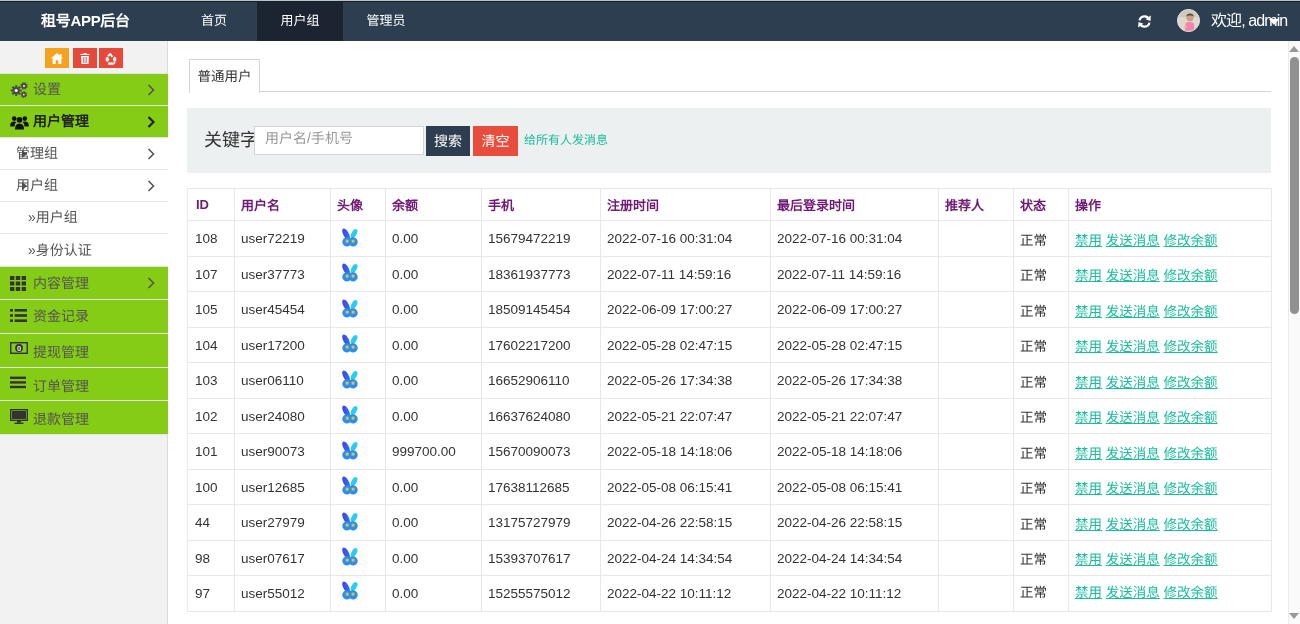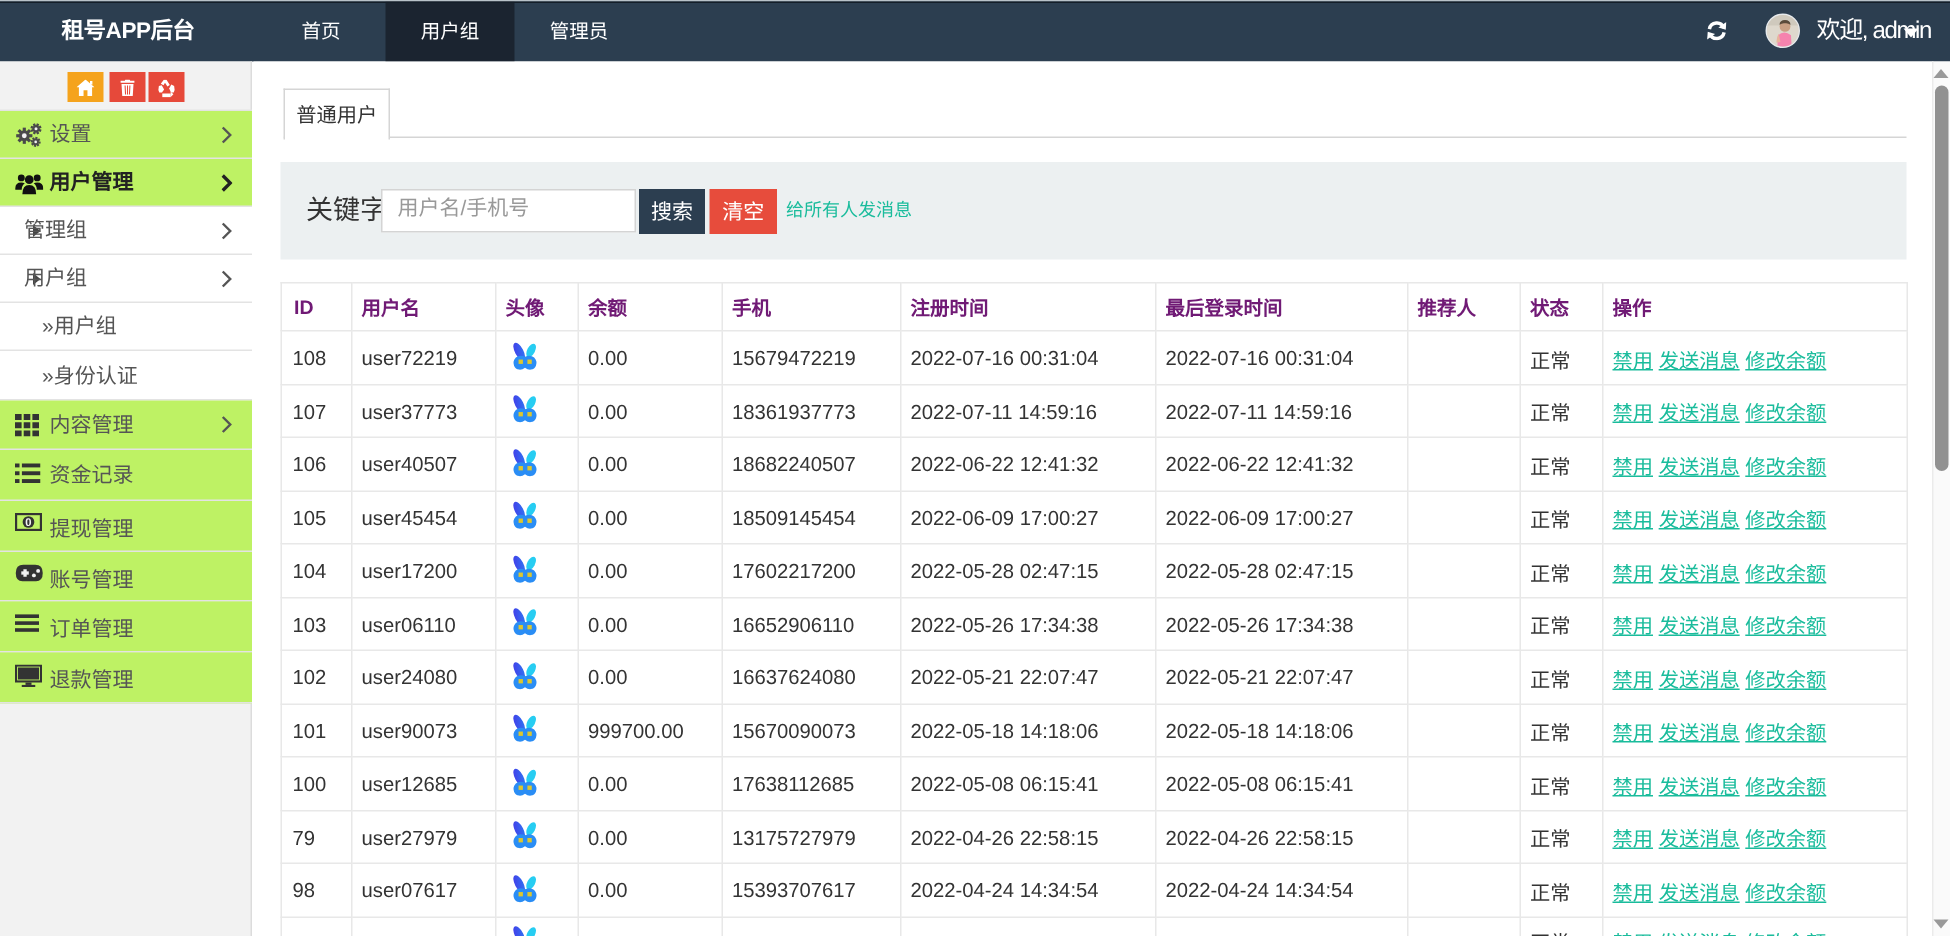--- a/index.html
+++ b/index.html
@@ -21,21 +21,21 @@
 .avatar { position:absolute; left:1177px; top:9px; width:23px; height:23px; border-radius:50%; border:1px solid #e6e9ec; overflow:hidden; background:#d9d2c8; }
 .welcome { position:absolute; left:1211px; top:0; line-height:41px; color:#fff; font-size:16px; letter-spacing:-0.9px; white-space:nowrap; }
 .caret-down { position:absolute; left:1269px; top:19px; width:0; height:0; border-left:5px solid transparent; border-right:5px solid transparent; border-top:6px solid #fff; }
 
 
 .sidebar { position:absolute; left:0; top:41px; width:168px; height:583px; background:#f2f2f2; border-right:1px solid #dcdcdc; }
 .sbtns { position:absolute; left:45px; top:7px; height:20px; }
 .sbtn { position:absolute; top:0; width:24px; height:20px; text-align:center; }
 .sbtn svg { margin-top:4.5px; }
 .menu { position:absolute; left:0; top:32px; width:168px; border-top:1px solid #e3e3e3; }
-.mi { position:relative; height:32px; line-height:31px; border-bottom:1px solid #e3e3e3; font-size:14px; color:#555; background:#bef264; }
+.mi { position:relative; height:32px; line-height:31px; border-bottom:1px solid #e3e3e3; font-size:14px; color:#555; background:#84cc16; }
 .mi.sub { background:#fff; }
 .mi .txt { position:absolute; left:33px; top:0; }
 .mi .ic { position:absolute; left:10px; top:8px; width:17px; height:17px; }
 .mi .chev { position:absolute; right:13px; top:10px; }
 .mi .chev svg, .mi .ic svg { display:block; }
 .mi.bold { font-weight:bold; color:#222; }
 .tri { display:inline-block; width:0; height:0; border-top:4px solid transparent; border-bottom:4px solid transparent; border-left:5px solid #444; position:absolute; left:22px; top:12px; }
 .mi .txt2 { position:absolute; left:16px; top:0; color:#555; }
 .mi .txt3 { position:absolute; left:28px; top:0; color:#555; }
 
@@ -276,32 +276,20 @@
         </div>
       <div class="mi">
           <span class="ic">
         <svg width="18" height="12" viewBox="0 0 18 12">
               <rect x="0.7" y="0.7" width="16.6" height="10.6" fill="none" stroke="#333" stroke-width="1.5"></rect>
               <circle cx="9" cy="6" r="3.9" fill="#333"></circle>
               <text x="9" y="8.6" font-size="7.5" font-weight="bold" fill="#f2f2f2" text-anchor="middle" font-family="Liberation Sans, sans-serif">0</text>
             </svg>
         </span>
           <span class="txt" style="top:2px;">提现管理</span>
-        </div>
-      <div class="mi">
-          <span class="ic">
-        <svg width="19" height="12" viewBox="0 0 19 12">
-              <path d="M5.5 0.5 L13.5 0.5 Q18.5 0.5 18.5 6 Q18.5 11.5 14 11.5 L5 11.5 Q0.5 11.5 0.5 6 Q0.5 0.5 5.5 0.5 Z" fill="#333"></path>
-              <rect x="4.2" y="4.9" width="5" height="2.2" fill="#f2f2f2"></rect>
-              <rect x="5.6" y="3.5" width="2.2" height="5" fill="#f2f2f2"></rect>
-              <circle cx="12.6" cy="7.6" r="1.3" fill="#f2f2f2"></circle>
-              <circle cx="15.4" cy="4.6" r="1.3" fill="#f2f2f2"></circle>
-            </svg>
-        </span>
-          <span class="txt" style="top:2px;">账号管理</span>
         </div>
       <div class="mi">
           <span class="ic">
         <svg width="16" height="13" viewBox="0 0 16 13">
               <g fill="#333">
                 <rect x="0" y="0.6" width="16" height="2.4"></rect>
                 <rect x="0" y="5.2" width="16" height="2.4"></rect>
                 <rect x="0" y="9.8" width="16" height="2.4"></rect>
               </g>
             </svg>
@@ -380,34 +368,20 @@
               </svg></td>
             <td>0.00</td>
             <td>18361937773</td>
             <td>2022-07-11 14:59:16</td>
             <td>2022-07-11 14:59:16</td>
             <td></td>
             <td>正常</td>
             <td><a class="op">禁用</a> <a class="op">发送消息</a> <a class="op">修改余额</a></td>
       </tr>
       <tr>
-        <td style="padding-left:7px;">106</td>
-            <td>user40507</td>
-            <td class="av"><svg width="18" height="19" viewBox="0 0 18 19">
-                <use href="#rabbit"></use>
-              </svg></td>
-            <td>0.00</td>
-            <td>18682240507</td>
-            <td>2022-06-22 12:41:32</td>
-            <td>2022-06-22 12:41:32</td>
-            <td></td>
-            <td>正常</td>
-            <td><a class="op">禁用</a> <a class="op">发送消息</a> <a class="op">修改余额</a></td>
-      </tr>
-      <tr>
         <td style="padding-left:7px;">105</td>
             <td>user45454</td>
             <td class="av"><svg width="18" height="19" viewBox="0 0 18 19">
                 <use href="#rabbit"></use>
               </svg></td>
             <td>0.00</td>
             <td>18509145454</td>
             <td>2022-06-09 17:00:27</td>
             <td>2022-06-09 17:00:27</td>
             <td></td>
@@ -478,21 +452,21 @@
               </svg></td>
             <td>0.00</td>
             <td>17638112685</td>
             <td>2022-05-08 06:15:41</td>
             <td>2022-05-08 06:15:41</td>
             <td></td>
             <td>正常</td>
             <td><a class="op">禁用</a> <a class="op">发送消息</a> <a class="op">修改余额</a></td>
       </tr>
       <tr>
-        <td style="padding-left:7px;">79</td>
+        <td style="padding-left:7px;">44</td>
             <td>user27979</td>
             <td class="av"><svg width="18" height="19" viewBox="0 0 18 19">
                 <use href="#rabbit"></use>
               </svg></td>
             <td>0.00</td>
             <td>13175727979</td>
             <td>2022-04-26 22:58:15</td>
             <td>2022-04-26 22:58:15</td>
             <td></td>
             <td>正常</td>

